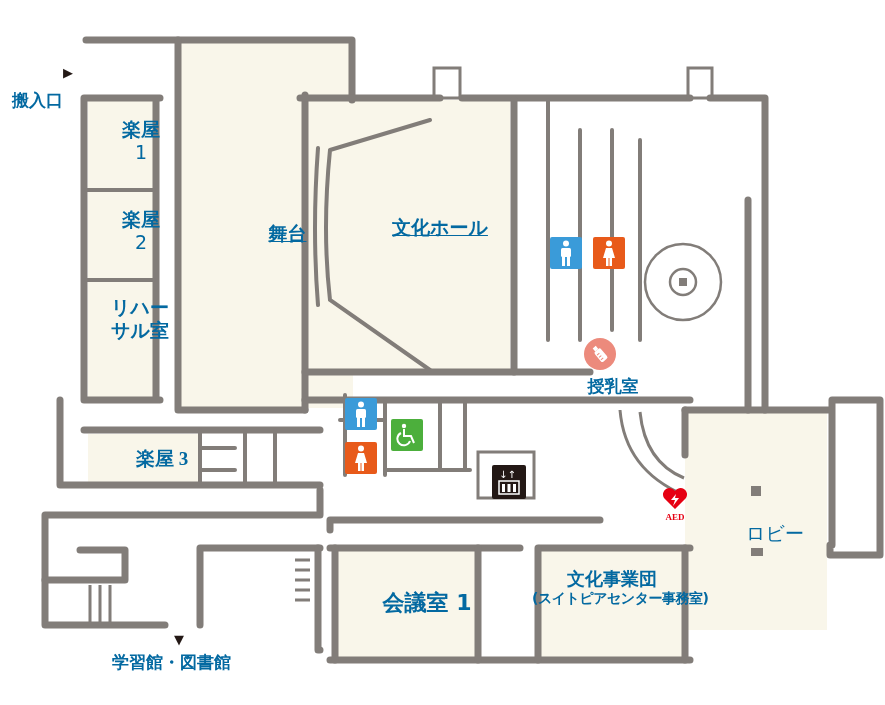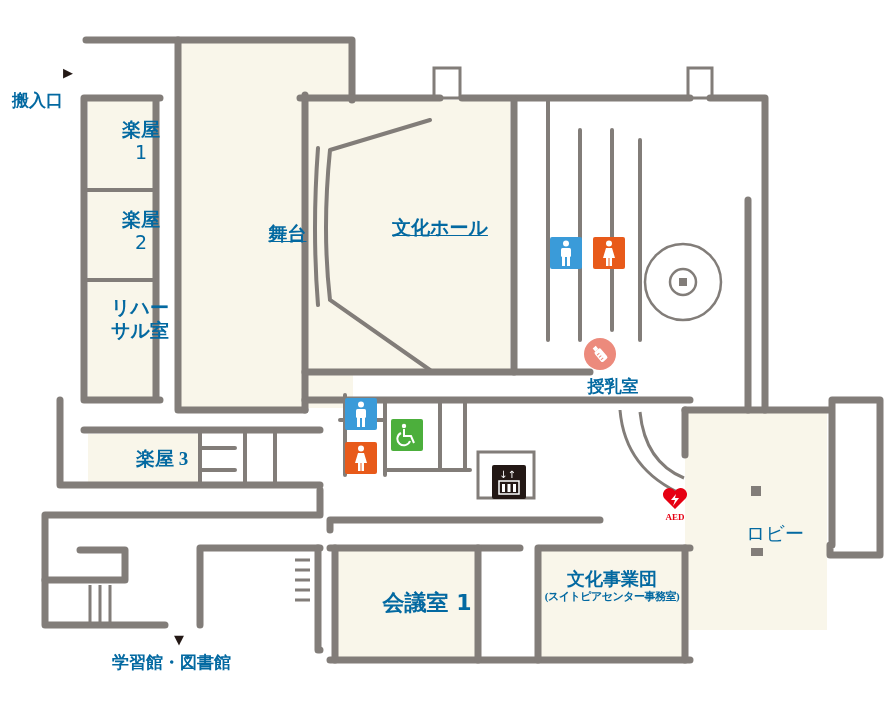--- a/index.html
+++ b/index.html
@@ -6,21 +6,21 @@
   body { width:885px; height:705px; overflow:hidden; position:relative; font-family:"DejaVu Sans", sans-serif; }
   #plan { position:absolute; left:0; top:0; width:885px; height:705px; }
   .wall { fill:none; stroke:#827d79; stroke-width:7; stroke-linejoin:round; stroke-linecap:round; }
   .wall-thin { fill:none; stroke:#827d79; stroke-width:4; stroke-linecap:round; }
   .room { fill:#f9f6ea; }
   .pillar { fill:#827d79; }
   .stair { fill:none; stroke:#827d79; stroke-width:3; }
   .label { position:absolute; color:#0369a1; font-weight:bold; text-align:center; line-height:1.2; white-space:nowrap; }
   .lbl-lg { font-size:19px;padding-left:20px; }
   .lbl-md { font-size:17px; }
-  .lbl-sm { font-size:11px; letter-spacing:-0.5px;font-family:Liberation Serif, serif; }
+  .lbl-sm { font-size:14px; letter-spacing:-0.5px; }
   .icon-box { position:absolute; width:32px; height:32px; border-radius:2px; display:flex; align-items:center; justify-content:center; }
   .arrow { position:absolute; font-size:13px; color:#231815; }
 </style>
 </head>
 <body>
 
 <svg id="plan" viewBox="0 0 885 705" xmlns="http://www.w3.org/2000/svg">
 
   <g>
     <rect class="room" x="88" y="100" width="66" height="90"></rect>

